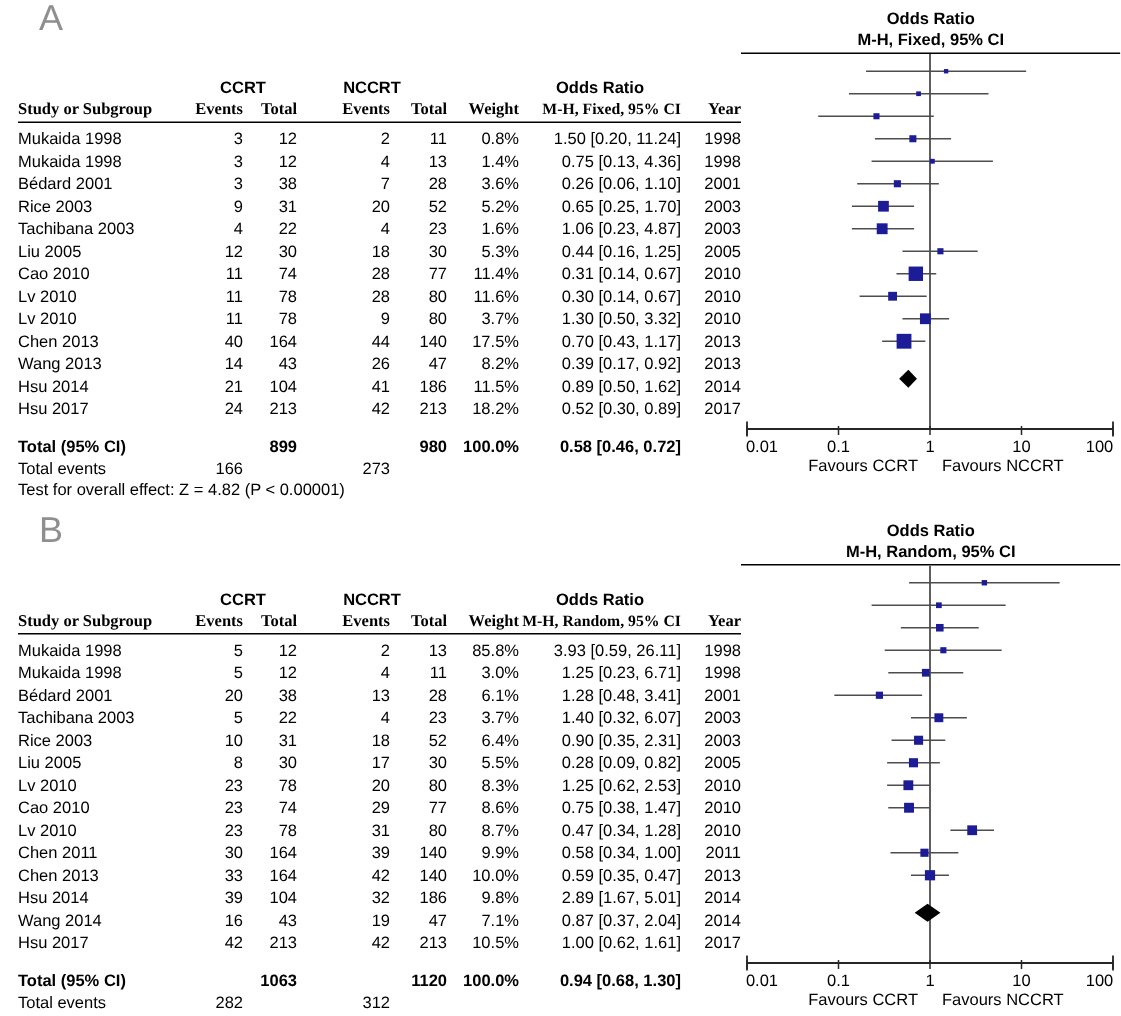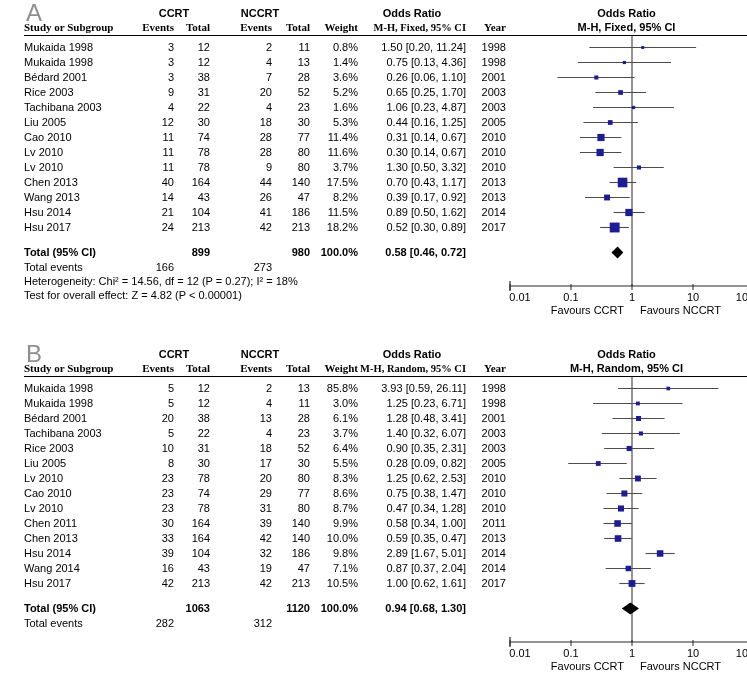--- a/index.html
+++ b/index.html
@@ -3,21 +3,21 @@
 <meta charset="utf-8">
 <style>
   html,body { margin:0; padding:0; background:#fff; }
   body { width:747px; font-family:"Liberation Sans", sans-serif; font-size:11px; color:#000; }
   .figure { position:relative; width:747px; height:677px; background:#fff; overflow:hidden; }
   .panel { position:relative; width:747px; }
   .panel-a { height:341px; }
   .panel-b { height:336px; }
   .panel-label { position:absolute; left:26px; top:0; font-size:24px; line-height:26px; color:#8f8f8f; }
   .panel-body { display:flex; }
-  .table-col { width:482px; padding-left:24px; }
+  .table-col { width:482px; padding-left:12px;margin-top:46px; }
   .plot-col { width:257px; position:relative; }
   .grid { display:grid; grid-template-columns:114px 36px 36px 62px 38px 48px 108px 40px; }
   .c { text-align:right; white-space:nowrap; overflow:visible; }
   .c.study { text-align:left; }
   .c.yr { text-align:right; padding-left:8px; }
   .thead { padding-top:6px; border-bottom:1.5px solid #000; }
   .hrow1 { height:14px; line-height:14px; font-weight:bold; }
   .hrow2 { height:15px; line-height:15px; font-weight:bold;font-family:Liberation Serif, serif; }
   .hrow1 .ctr { text-align:center; }
   .plot-head { padding-top:6px; height:29px; border-bottom:1.5px solid #000; text-align:center; font-weight:bold; }
@@ -201,21 +201,20 @@
           <div class="c">100.0%</div>
           <div class="c">0.58 [0.46, 0.72]</div>
           <div class="c yr"></div>
         </div>
         <div class="grid te-row">
           <div class="c study">Total events</div>
           <div class="c">166</div>
           <div class="c"></div>
           <div class="c">273</div>
         </div>
-        <div class="foot">Heterogeneity: Chi² = 14.56, df = 12 (P = 0.27); I² = 18%</div>
         <div class="foot">Test for overall effect: Z = 4.82 (P &lt; 0.00001)</div>
       </div>
       <div class="plot-col">
         <div class="plot-head">
           <div class="l1">Odds Ratio</div>
           <div class="l2">M-H, Fixed, 95% CI</div>
         </div>
         <svg class="forest" width="257" height="282">
             <line x1="126" y1="0" x2="126" y2="250" stroke="#4d4d4d" stroke-width="1.2"></line>
             <g>

